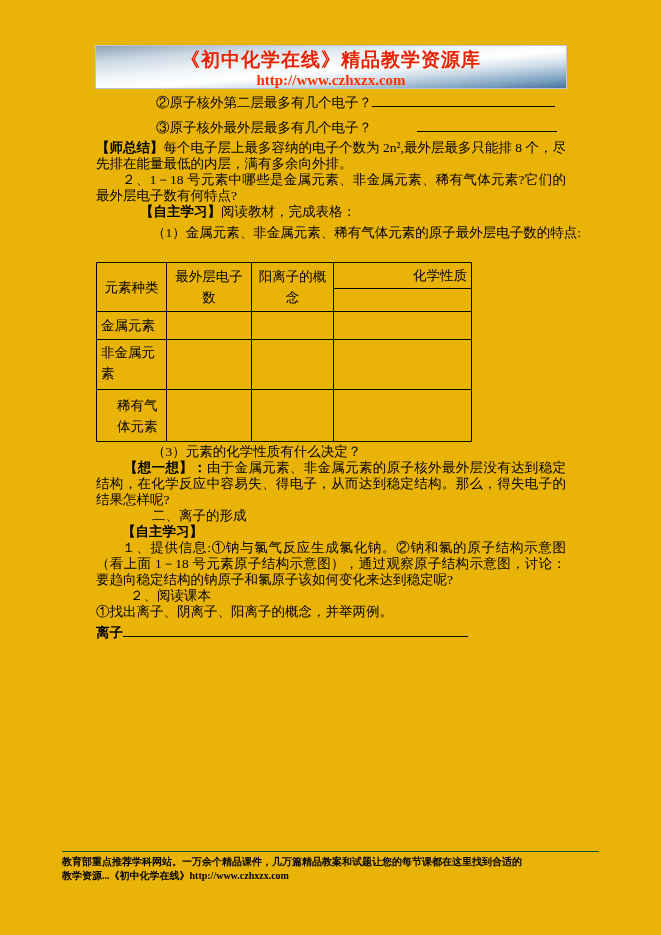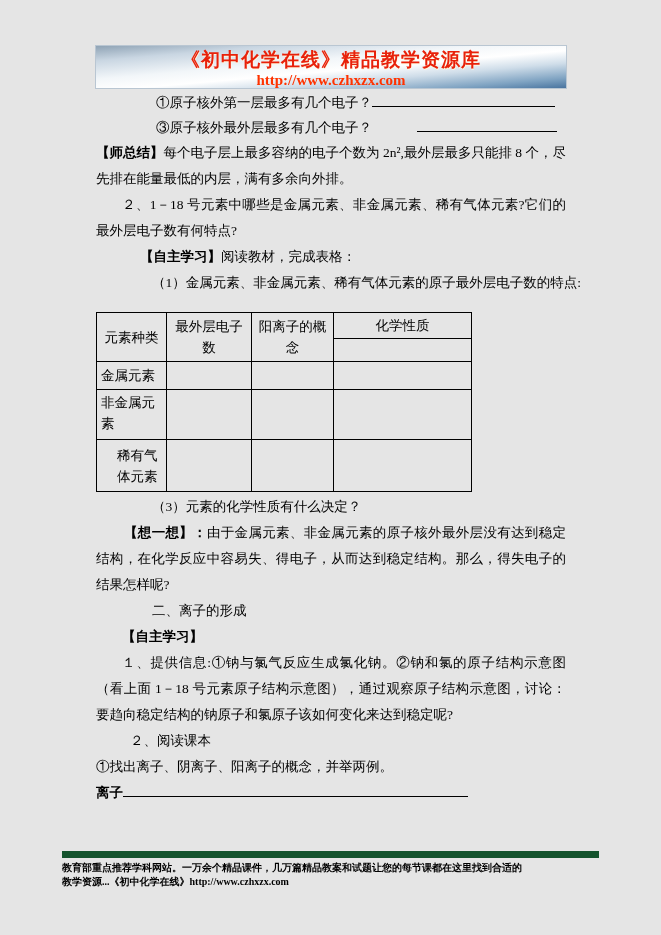--- a/index.html
+++ b/index.html
@@ -1,19 +1,19 @@
 <!DOCTYPE html>
 <html><head>
 <meta charset="utf-8">
 <style>
   * { margin:0; padding:0; box-sizing:border-box; }
   html,body { background:#888; }
   .page {
     position:relative; width:661px; height:935px; margin:0 auto;
-    background:#e5e5e5; color:#000;
+    background:#eab308; color:#000;
     font-family:"Liberation Serif","DejaVu Serif",serif;
     overflow:hidden;
   }
   
   .banner {
     position:absolute; left:95px; top:45px; width:472px; height:44px;
     text-align:center; overflow:hidden;
     background:linear-gradient(175deg,#8fa3b5 0%,#c9d6e2 18%,#f2f6f9 40%,#ffffff 55%,#cfdde9 70%,#7fa3c2 88%,#49749f 100%);
     border:1px solid #b9c6d2;
   }
@@ -25,68 +25,68 @@
     display:block; font-size:15px; font-weight:bold; color:#ff3300;
     line-height:12px; text-decoration:none; cursor:pointer;
   }
   
   .content { position:absolute; left:96px; top:90px; width:470px; font-size:13.5px; }
   .qline { line-height:25px; padding-left:60px; white-space:nowrap; }
   .blank { display:inline-block; border-bottom:1px solid #000; height:13px; vertical-align:baseline; }
   .blank-q { width:183px; }
   .blank-q3 { width:140px; margin-left:45px; }
   .blank-ion { width:345px; }
-  .para { line-height:26px; text-align:justify; }
+  .para { line-height:16px; text-align:justify; }
   .nowrapline { line-height:26px; white-space:nowrap; }
   .bold { font-weight:bold; }
   .ind26 { text-indent:26px; }
   .ind28 { text-indent:28px; }
   .ind34 { text-indent:34px; }
   .ind44 { text-indent:44px; }
   .ind56 { text-indent:56px; }
   
   table.grid { border-collapse:collapse; margin:16px 0 2px 0; table-layout:fixed; }
   table.grid col.c1 { width:70px; }
   table.grid col.c2 { width:85px; }
   table.grid col.c3 { width:82px; }
   table.grid col.c4 { width:138px; }
   table.grid th, table.grid td {
     border:1px solid #000; font-weight:normal; font-size:13.5px;
     line-height:21px; padding:2px 4px; vertical-align:middle;
   }
   table.grid th { text-align:center; height:48px; }
   table.grid th.split { padding:0; vertical-align:top; }
-  .th-top { border-bottom:1px solid #000; line-height:23px; padding:1px 4px; }
+  .th-top { border-bottom:1px solid #000; line-height:23px; padding:1px 4px;text-align:right; }
   .th-space { height:22px; }
   td.rowlabel { text-align:left; }
   tr.row-metal td { height:28px; }
   tr.row-nonmetal td { height:50px; vertical-align:top; }
   tr.row-noble td { height:52px;padding-left:20px; }
   
   .footer {
     position:absolute; left:62px; top:851px; width:537px;
-    border-top:7px solid #14532d; padding-top:3px;
+    border-top:1px solid #14532d; padding-top:3px;
     font-size:10px; font-weight:bold; line-height:14px; white-space:nowrap;
   }
   .footer-url { color:#000; text-decoration:none; cursor:pointer; }
 </style>
 </head>
 <body>
 
 <div class="page">
 
   <div class="banner">
     <div class="banner-title">《初中化学在线》精品教学资源库</div>
     <span class="banner-url">http://www.czhxzx.com</span>
   </div>
 
   <div class="content">
 
     <div class="qline">
-      <span>①原子核外第一层最多有几个电子？</span><span class="blank blank-q"></span>
+      <span>②原子核外第二层最多有几个电子？</span><span class="blank blank-q"></span>
     </div>
     <div class="qline">
       <span>③原子核外最外层最多有几个电子？</span><span class="blank blank-q3"></span>
     </div>
 
     <div class="para">
       <span class="bold">【师总结】</span><span>每个电子层上最多容纳的电子个数为 2n²,最外层最多只能排 8 个，尽先排在能量最低的内层，满有多余向外排。</span>
     </div>
 
     <div class="para ind26">

